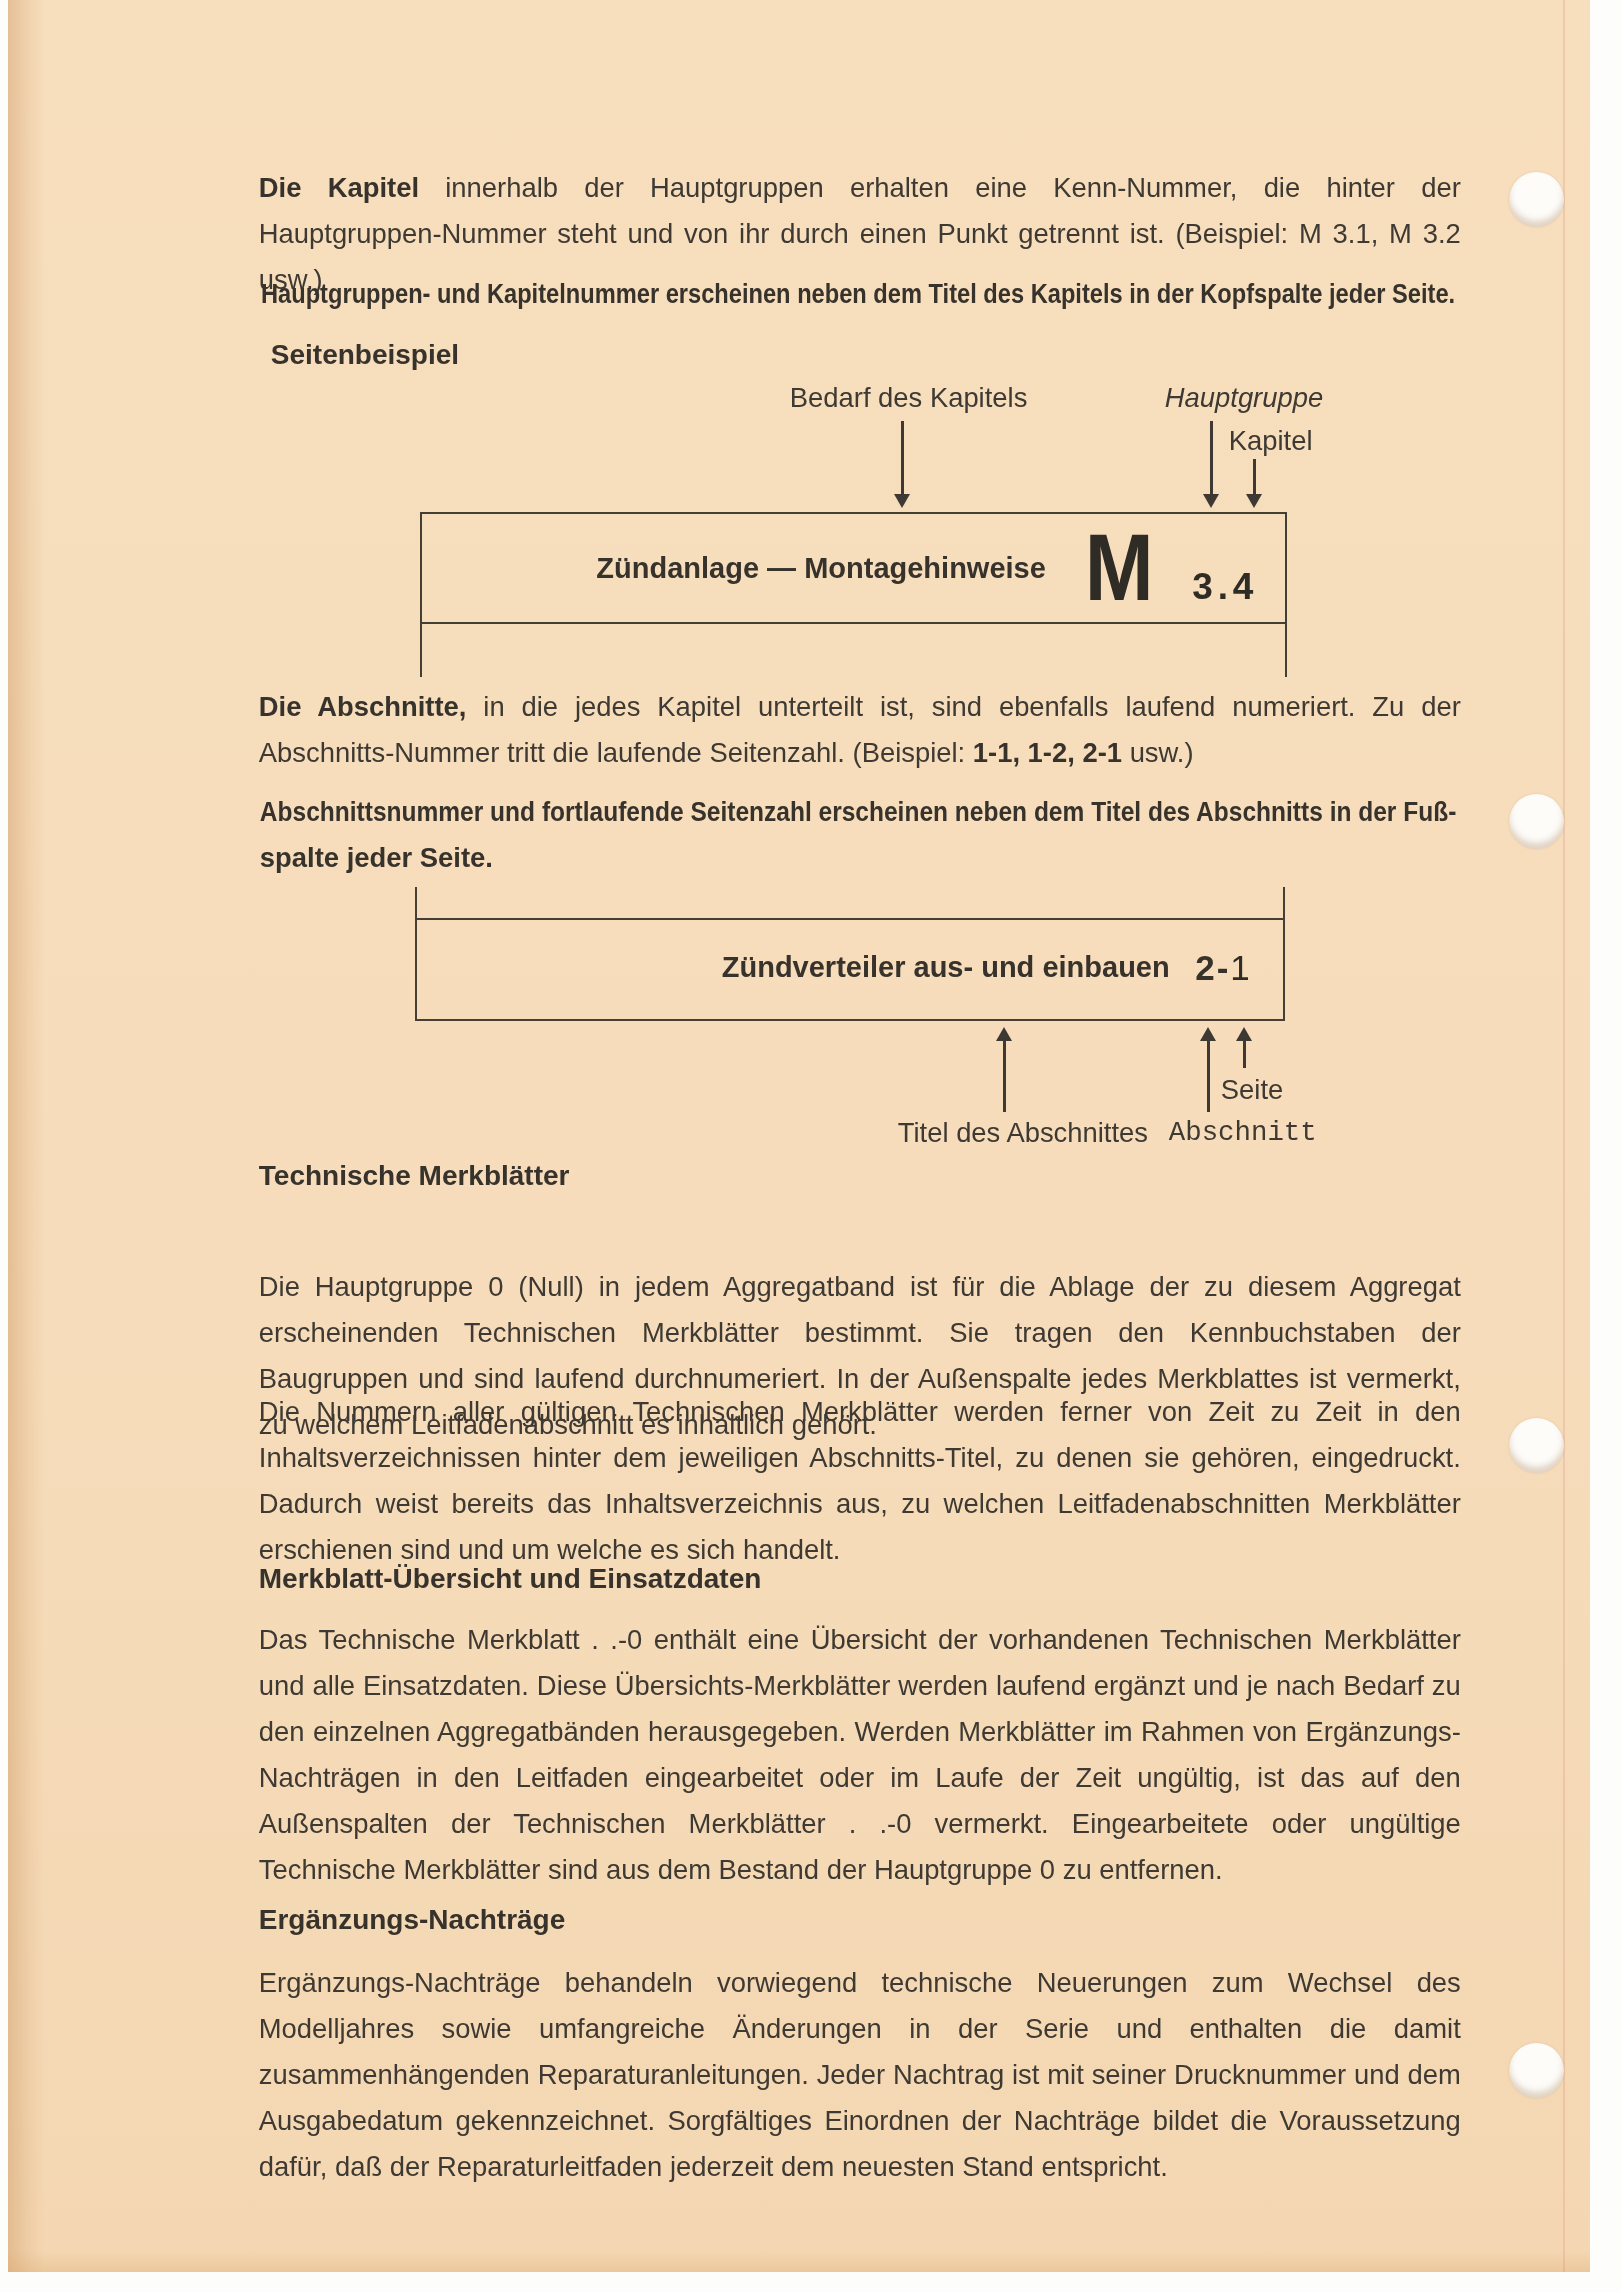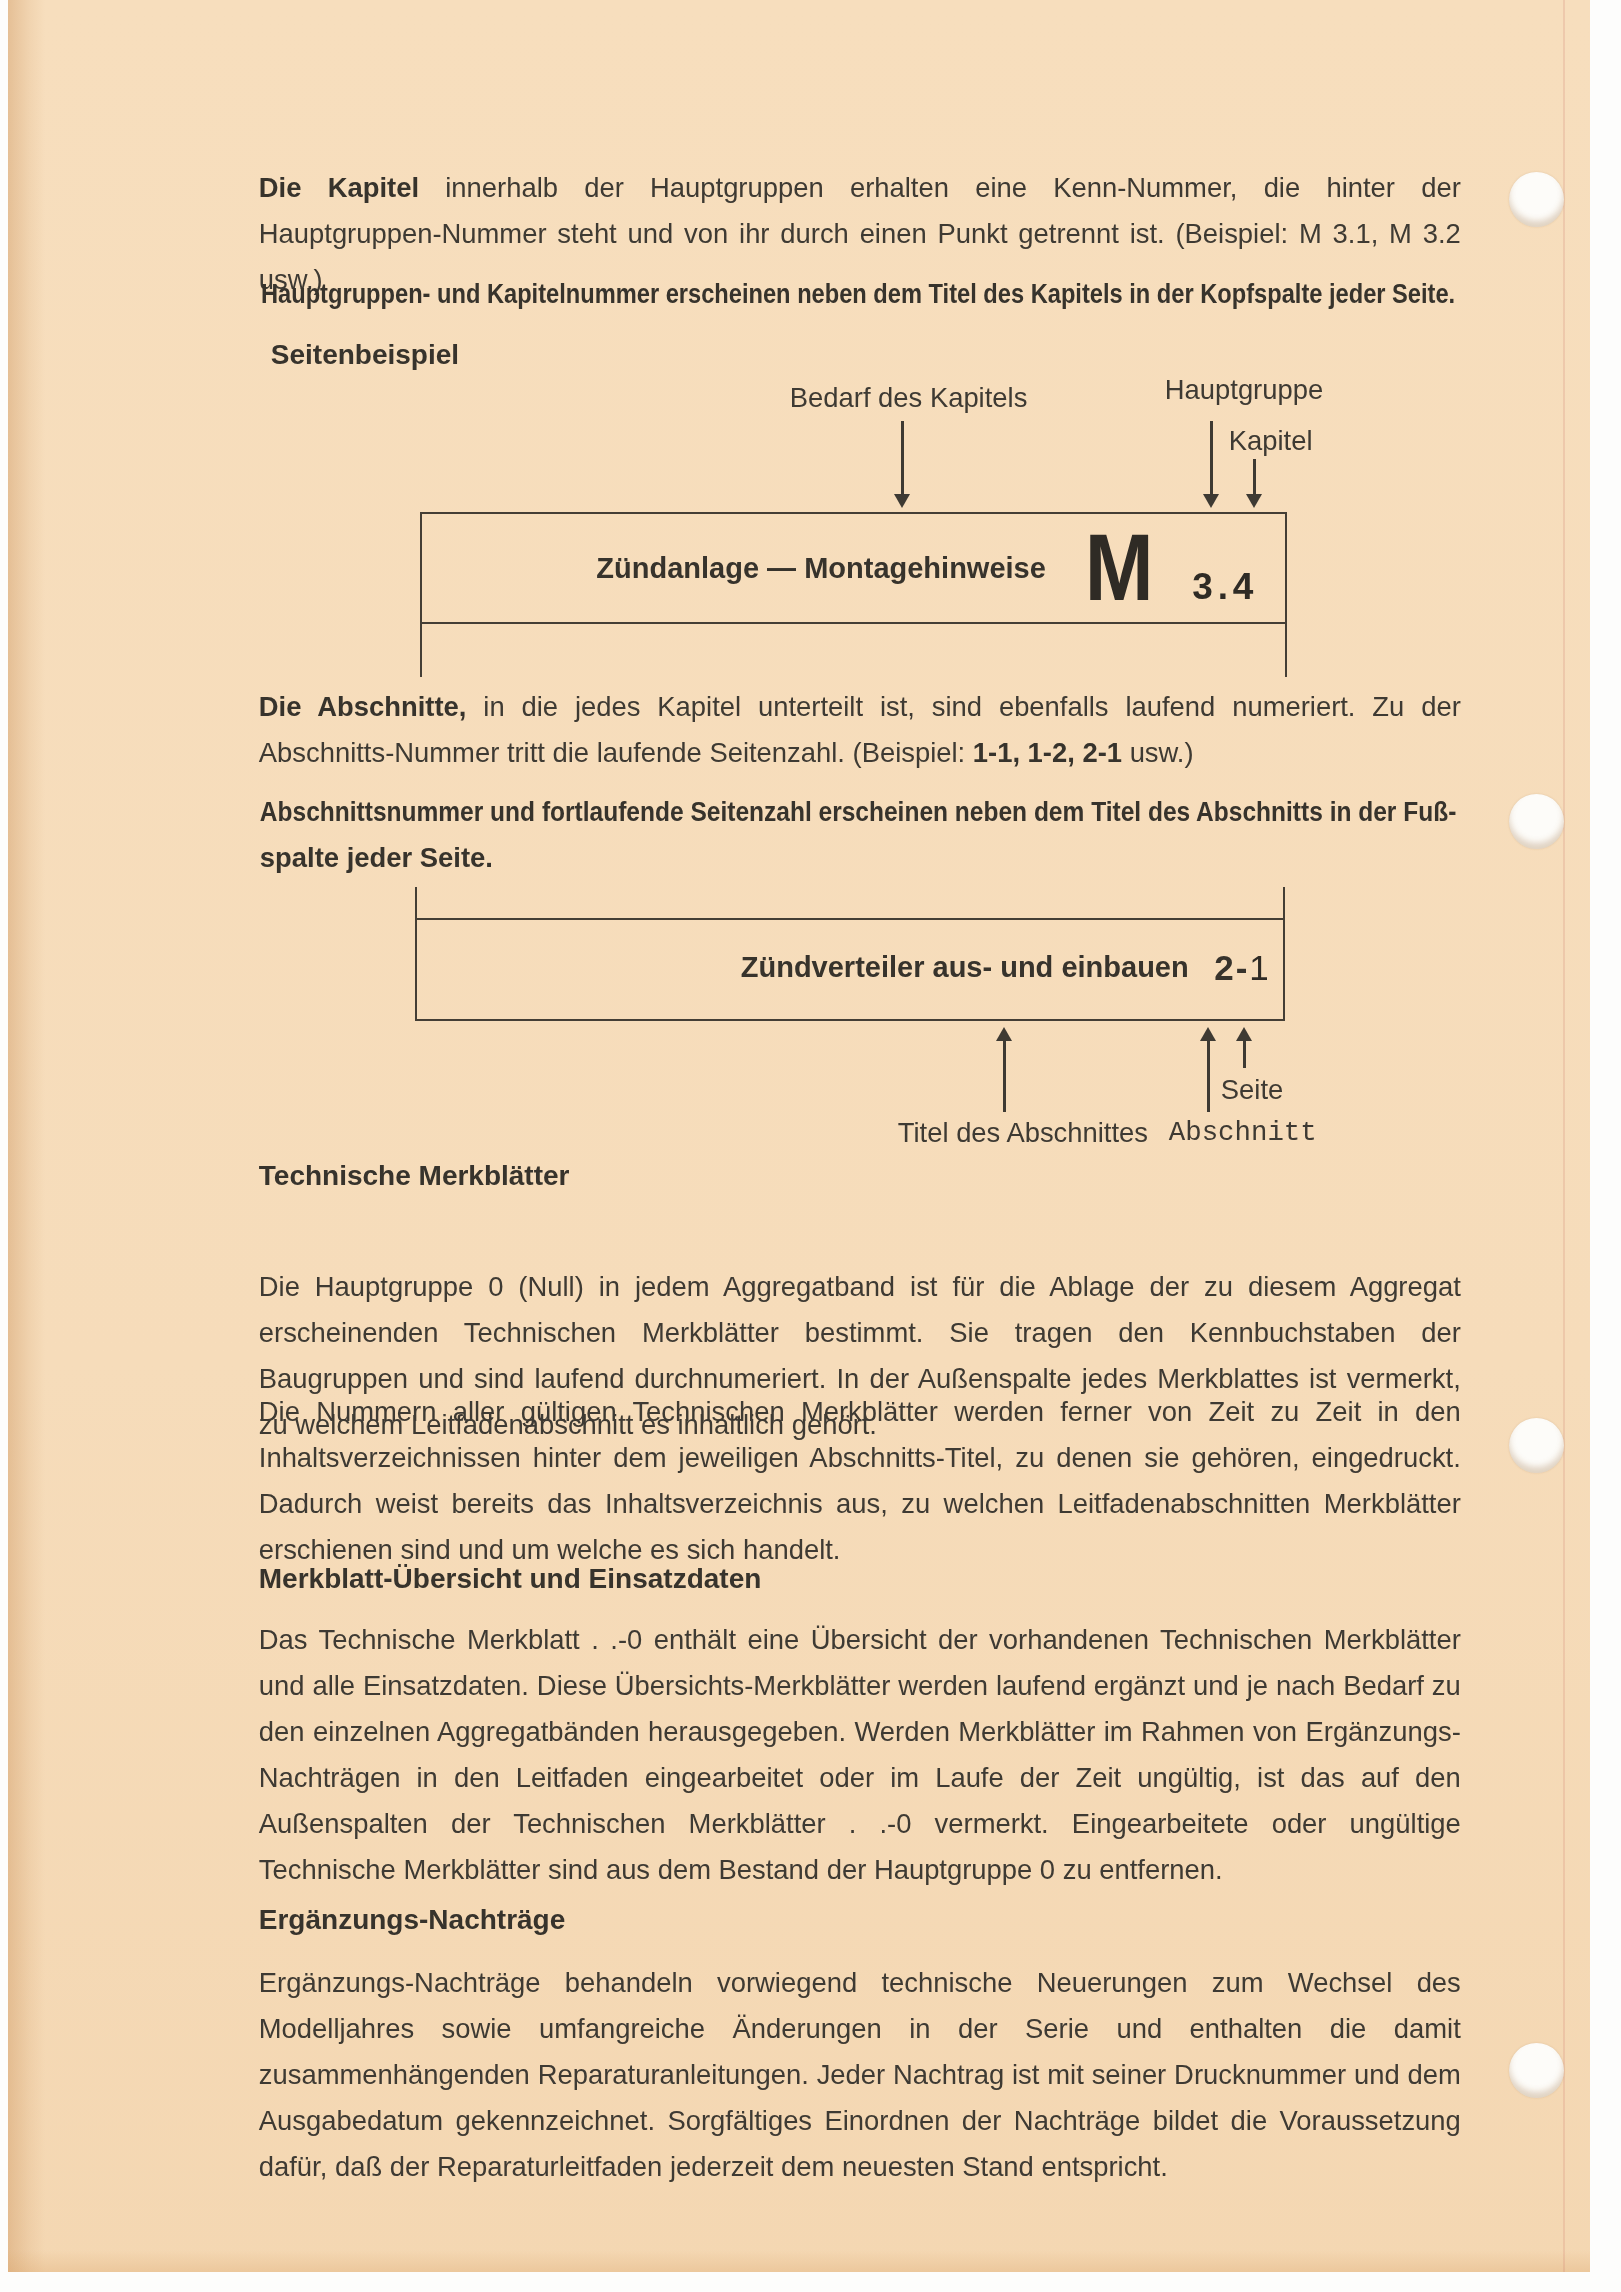--- a/index.html
+++ b/index.html
@@ -27,21 +27,21 @@
   .box1{position:absolute;left:412px;top:512px;width:867px;height:165px;
         border-left:2.9px solid #443e35;border-right:2.9px solid #443e35;border-top:2.9px solid #443e35;box-sizing:border-box;}
   .box1-head{height:108px;border-bottom:2.9px solid #443e35;display:flex;align-items:center;
         justify-content:flex-end;padding-right:26.5px;gap:34px;}
   .box-title{font-size:29px;font-weight:700;color:#37332c;white-space:nowrap;}
   .box-letter{font-size:94px;font-weight:700;color:#2f2b25;line-height:1;transform:scaleX(.88);transform-origin:50% 50%;}
   .box-num{font-size:37px;font-weight:700;color:#2f2b25;letter-spacing:4.9px;align-self:flex-end;margin-bottom:13.7px;}
   .box2{position:absolute;left:407px;top:887px;width:870px;height:134px;
         border-left:2.9px solid #443e35;border-right:2.9px solid #443e35;border-bottom:2.9px solid #443e35;box-sizing:border-box;}
   .box2-head{margin-top:31px;height:97px;border-top:2.9px solid #443e35;display:flex;align-items:center;
-        justify-content:flex-end;padding-right:12px;gap:25.5px;box-sizing:border-box;}
+        justify-content:flex-end;padding-right:31px;gap:25.5px;box-sizing:border-box;}
   .box2-num{font-size:35px;color:#2f2b25;letter-spacing:2px;}
   .line-fit{position:absolute;left:251px;overflow:visible;}
   .line-fit text{font-family:"Liberation Sans","DejaVu Sans",sans-serif;font-size:28px;font-weight:700;fill:#37332c;}
 </style>
 </head>
 <body>
 
 <div class="scan">
   <div class="paper">
     <div class="edge-left"></div>
@@ -50,21 +50,21 @@
 
     <p class="body" style="top:165px;"><span class="b">Die Kapitel</span><span> innerhalb der Hauptgruppen erhalten eine Kenn-Nummer, die hinter der Hauptgruppen-Nummer steht und von ihr durch einen Punkt getrennt ist. (Beispiel: M&nbsp;3.1, M&nbsp;3.2 usw.)</span></p>
 
     <svg class="line-fit" style="top:272px;" width="1206" height="43" viewBox="0 0 1230 44">
       <text x="0" y="32" textLength="1222" lengthAdjust="spacingAndGlyphs">Hauptgruppen- und Kapitelnummer erscheinen neben dem Titel des Kapitels in der Kopfspalte jeder Seite.</text>
     </svg>
 
     <div class="hd" style="top:339px;margin-left:12px;">Seitenbeispiel</div>
 
     <div class="dlabel" style="left:782px;top:382px;">Bedarf des Kapitels</div>
-    <div class="dlabel" style="left:1157px;top:374px;">Hauptgruppe</div>
+    <div class="dlabel" style="left:1157px;top:382px;font-style:italic;">Hauptgruppe</div>
     <div class="dlabel" style="left:1221px;top:425px;">Kapitel</div>
 
     <div class="arr down" style="left:893px;top:421px;height:73px;"></div>
     <div class="arr down" style="left:1202px;top:421px;height:73px;"></div>
     <div class="arr down" style="left:1245px;top:459px;height:35px;"></div>
 
     <div class="box1">
       <div class="box1-head">
         <span class="box-title">Zündanlage — Montagehinweise</span>
         <span class="box-letter">M</span>

